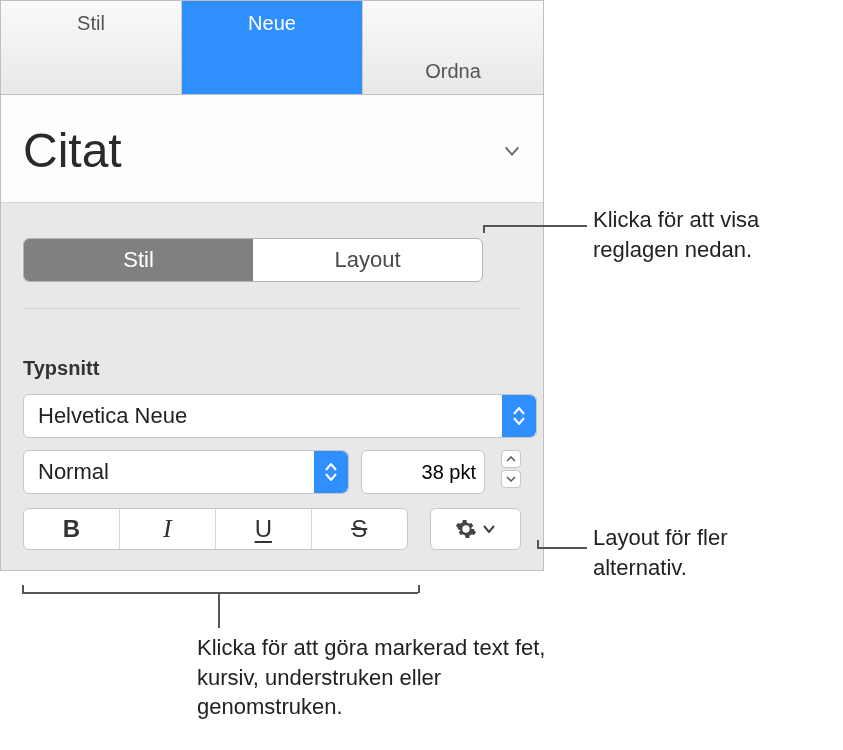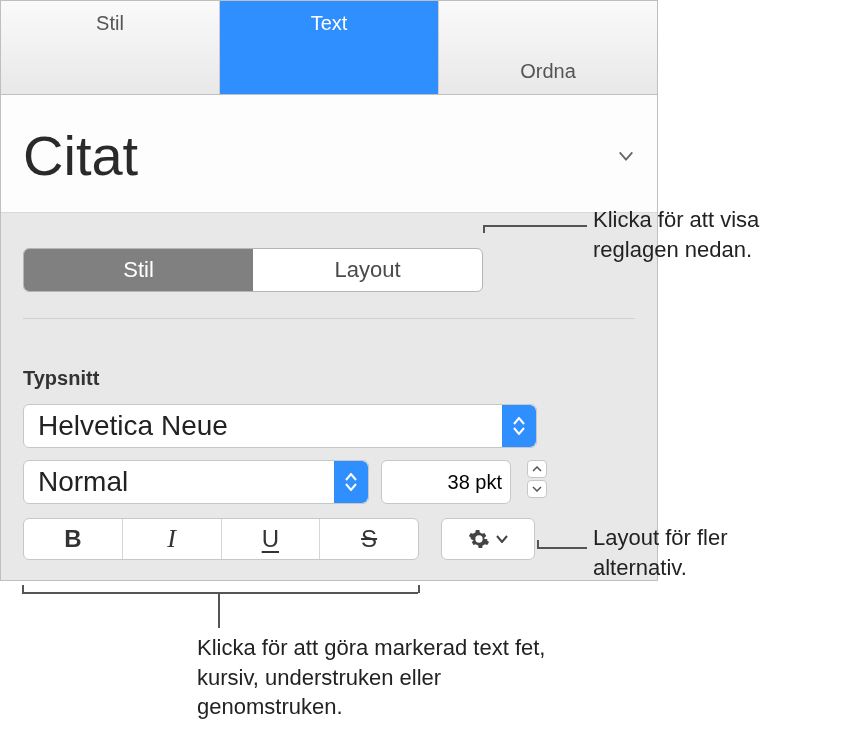--- a/index.html
+++ b/index.html
@@ -4,21 +4,21 @@
   <style>
     * { box-sizing: border-box; margin: 0; padding: 0; }
     body {
       font-family: -apple-system, "Helvetica Neue", Arial, sans-serif;
       background: #fff;
       width: 843px;
       height: 750px;
       position: relative;
     }
     .panel {
-      width: 658px;
+      width: 544px;
       border: 1px solid #bfbfbf;
       background: #737373;
       position: absolute;
       left: 0;
       top: 0;
     }
     .tabs {
       display: flex;
       background: linear-gradient(#fafafa, #e8e8e8);
       border-bottom: 1px solid #bfbfbf;
@@ -39,21 +39,21 @@
     }
     .style-header {
       display: flex;
       align-items: center;
       justify-content: space-between;
       padding: 28px 22px 24px 22px;
       background: #fdfdfd;
       border-bottom: 1px solid #d8d8d8;
     }
     .style-header .title {
-      font-size: 56px;
+      font-size: 48px;
       color: #2a2a2a;
       font-weight: 400;
     }
     .style-header .chev {
       width: 18px;
       height: 18px;
     }
     .content {
       padding: 35px 22px 20px 22px;
       background: #e8e8e8;
@@ -93,21 +93,21 @@
     }
     .select {
       display: flex;
       align-items: center;
       justify-content: space-between;
       background: #fff;
       border: 1px solid #c7c7c7;
       border-radius: 6px;
       padding: 0 0 0 14px;
       height: 44px;
-      font-size: 28px;
+      font-size: 22px;
       color: #222;
       cursor: pointer;
     }
     .select .updown {
       width: 34px;
       height: 100%;
       background: #2f8fff;
       border-radius: 0 6px 6px 0;
       display: flex;
       flex-direction: column;
@@ -209,21 +209,21 @@
     }
     svg { display: block; }
   </style>
 </head>
 <body>
 
 <div class="panel">
 
   <div class="tabs">
     <div class="tab">Stil</div>
-    <div class="tab active">Text</div>
+    <div class="tab active">Neue</div>
     <div class="tab">Ordna</div>
   </div>
 
   <div class="style-header">
     <span class="title">Citat</span>
     <span class="chev">
       <svg viewBox="0 0 20 20" width="18" height="18">
           <path d="M3 6 L10 14 L17 6" fill="none" stroke="#666" stroke-width="2"></path>
         </svg>
     </span>

